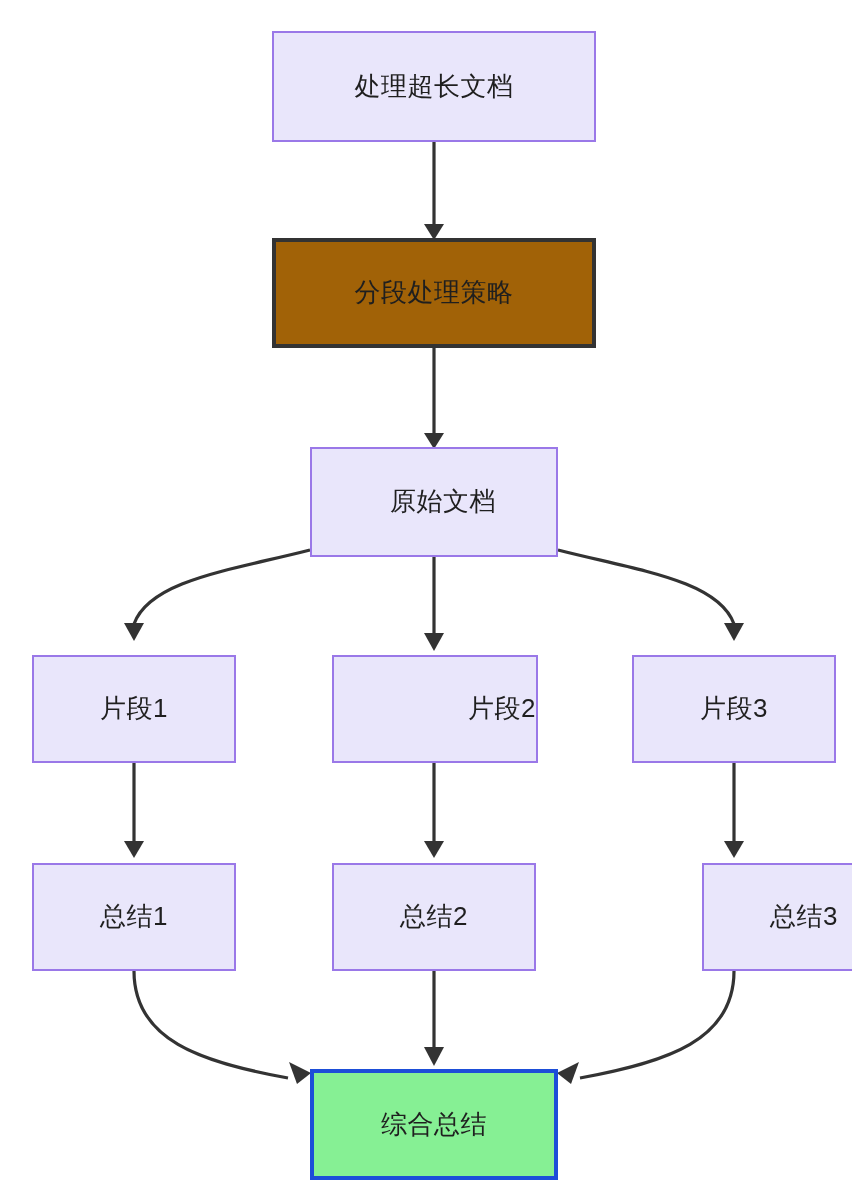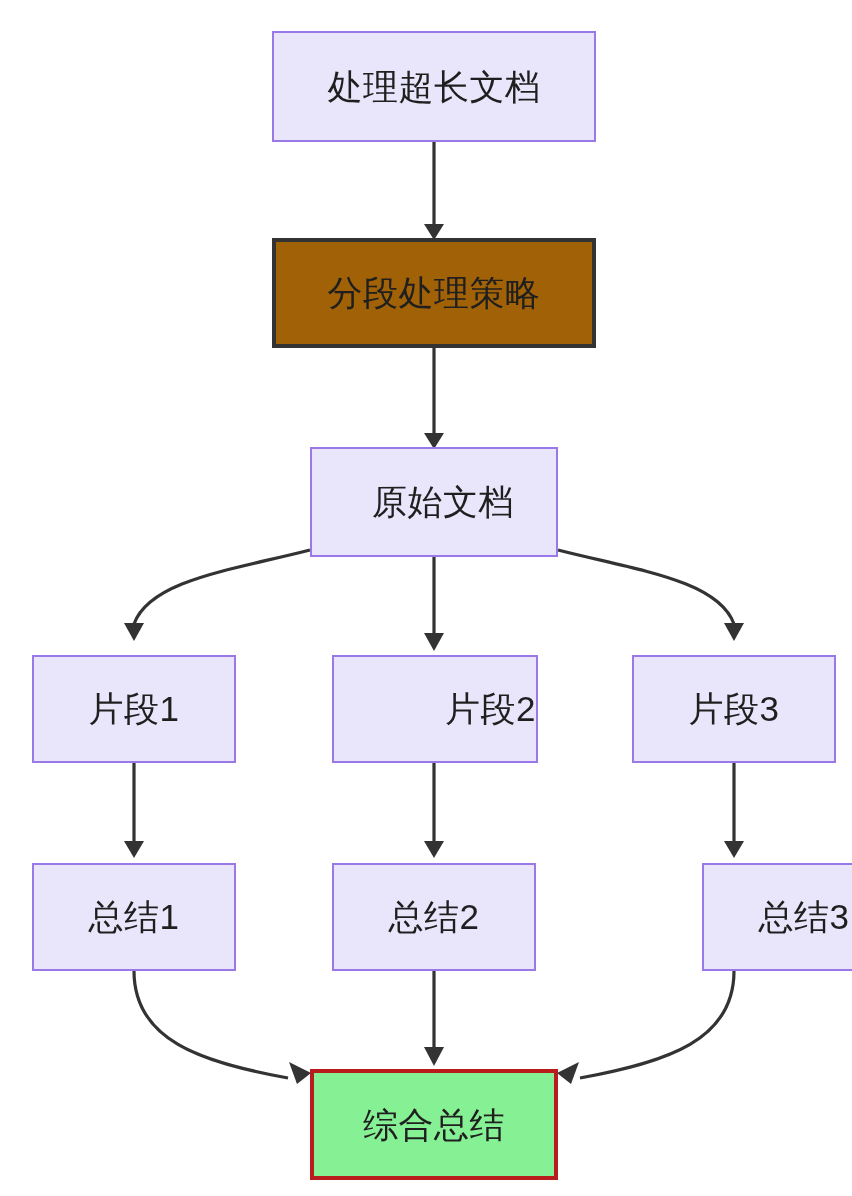--- a/index.html
+++ b/index.html
@@ -28,35 +28,35 @@
   }
   .node {
     position: absolute;
     box-sizing: border-box;
     display: flex;
     align-items: center;
     justify-content: center;
     text-align: center;
     line-height: 1.2;
     color: #1f1f1f;
-    font-size: 35px;
+    font-size: 26px;
     letter-spacing: 0.5px;
     white-space: nowrap;
   }
   .node.plain {
     background: #e9e6fb;
     border: 2px solid #9a78e8;
   }
   .node.highlight {
     background: #a16207;
     border: 4px solid #333333;
   }
   .node.result {
     background: #86f094;
-    border: 4px solid #b91c1c;
+    border: 4px solid #1d4ed8;
   }
   .edge-path {
     fill: none;
     stroke: #333333;
     stroke-width: 3.2;
     stroke-linecap: butt;
   }
   .arrow-head {
     fill: #333333;
     stroke: none;

